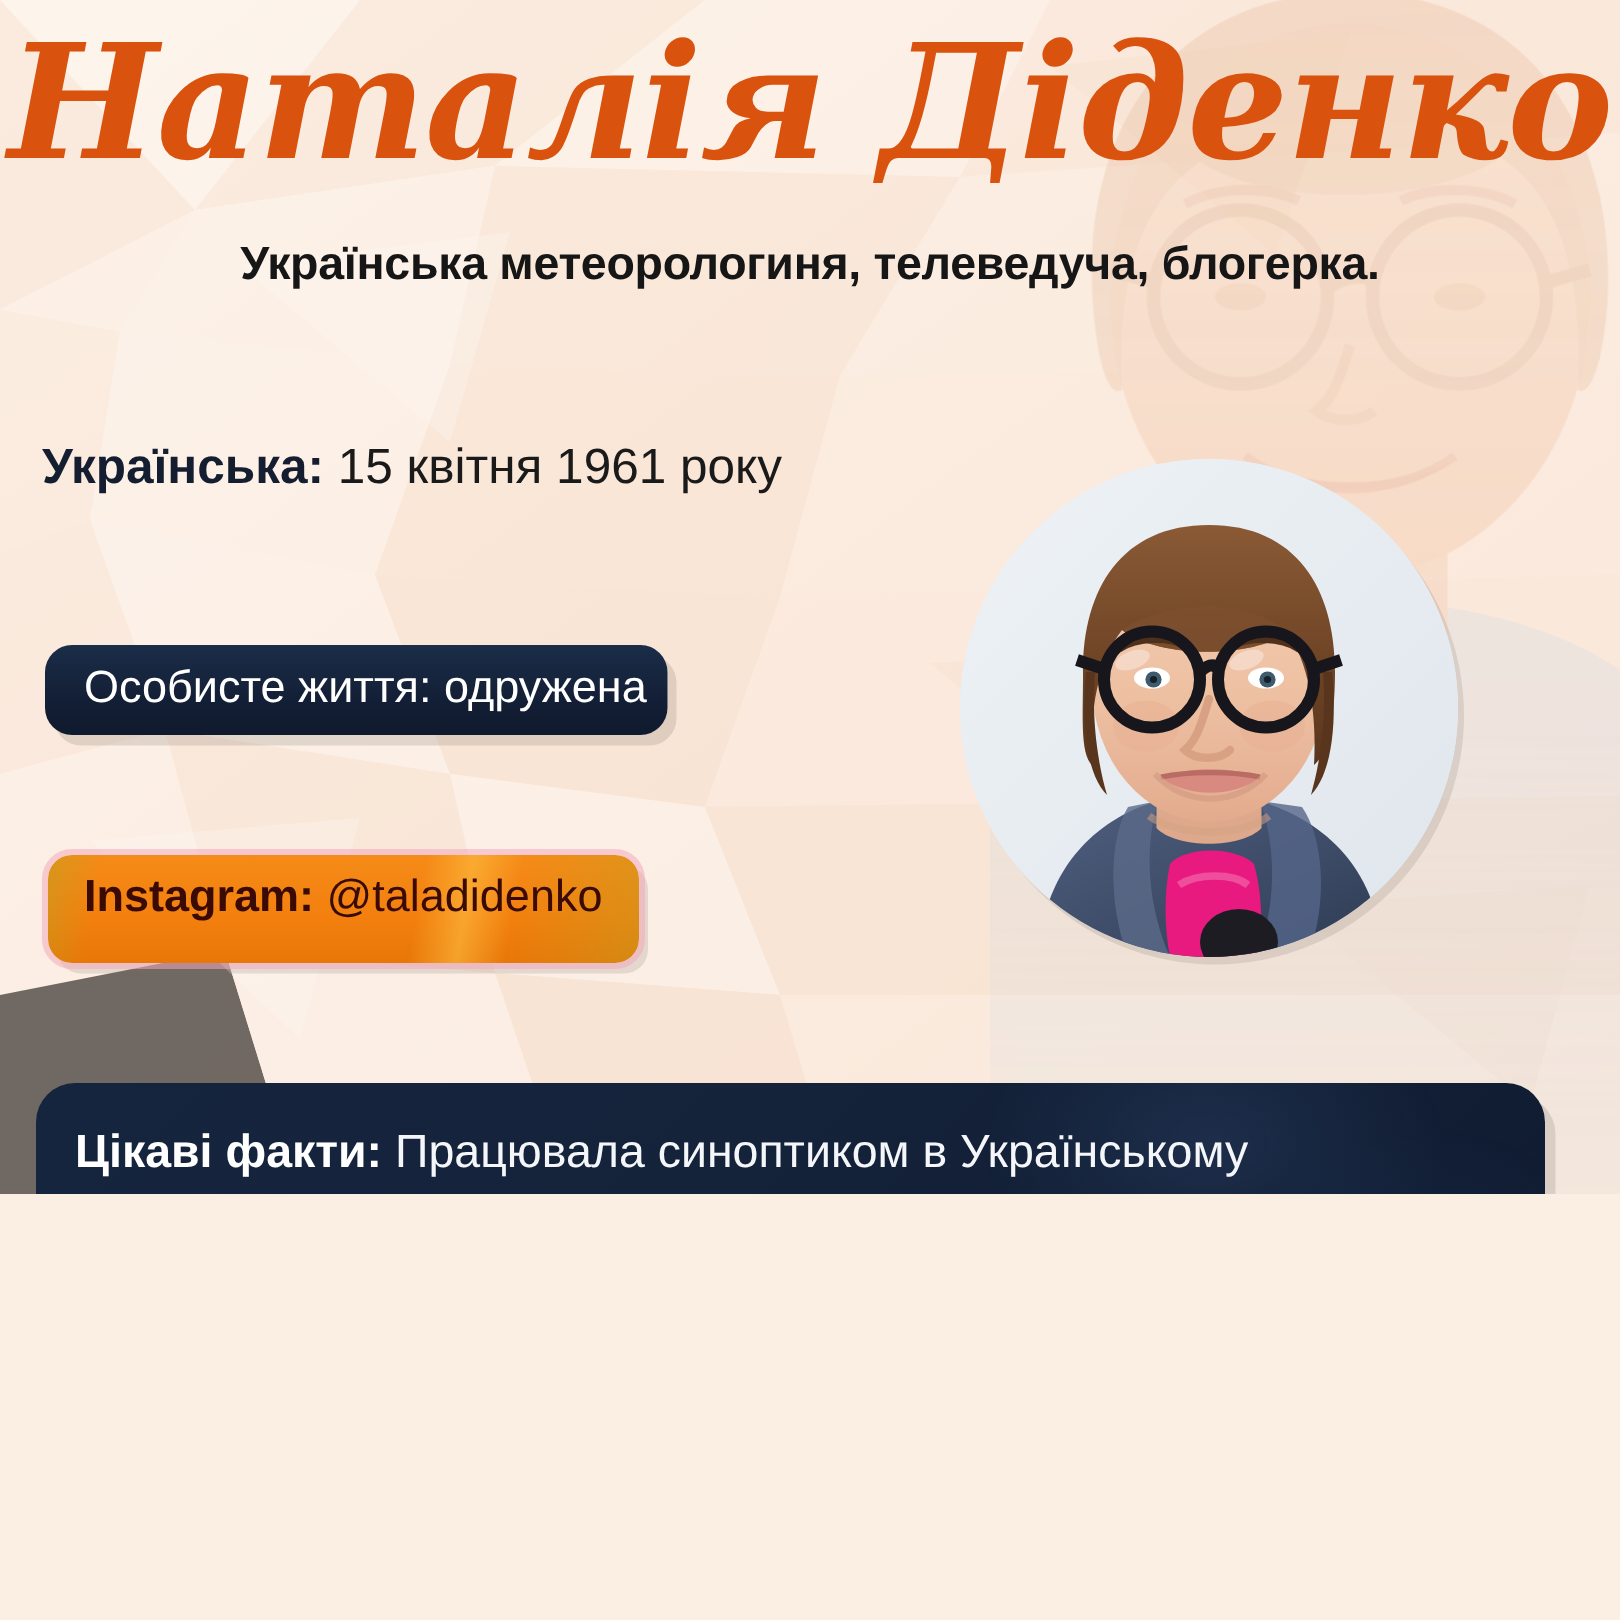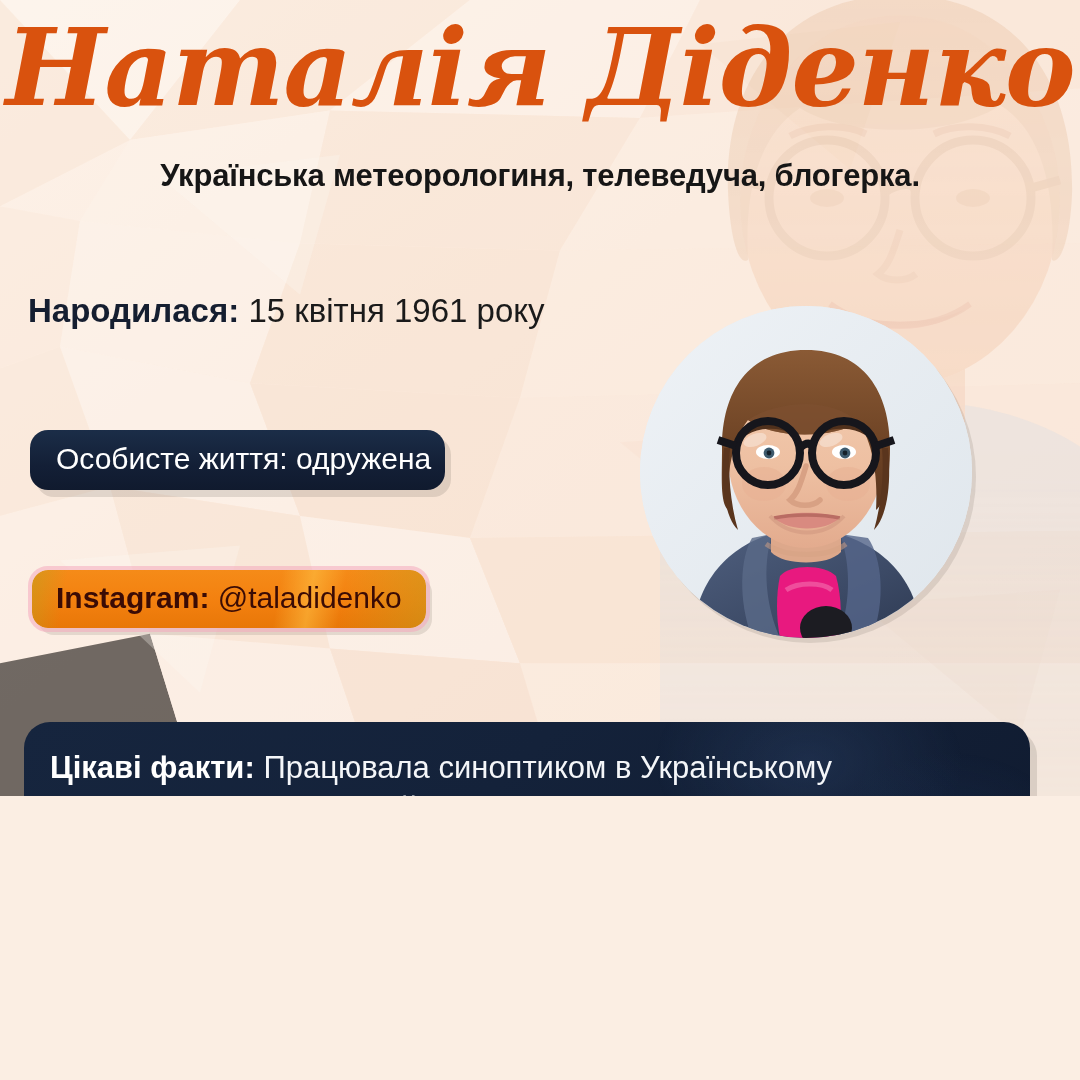--- a/index.html
+++ b/index.html
@@ -60,21 +60,21 @@
     border-radius:18px;
     background:linear-gradient(180deg,#1b2d48 0%,#131f36 60%,#101a2e 100%);
     box-shadow:6px 7px 0 rgba(120,110,100,.20);
     color:#fff;font-size:30px;line-height:1;
     white-space:nowrap;
   }
 
   
   .pill-instagram{
     position:absolute;left:32px;top:570px;z-index:5;
-    padding:13px 24px 15px 24px;
+    padding:13px 24px 29px 24px;
     border-radius:16px;
     background:
       linear-gradient(100deg,
         rgba(190,160,30,.55) 0%,
         rgba(244,128,18,0) 9%,
         rgba(244,128,18,0) 62%,
         rgba(255,196,70,.55) 70%,
         rgba(244,128,18,0) 78%,
         rgba(190,160,30,.45) 100%),
       linear-gradient(180deg,#f58b18 0%,#f3800f 55%,#e87708 100%);
@@ -230,21 +230,21 @@
         <path d="M214,378 C248,406 312,406 346,378 C318,396 242,396 214,378 Z" fill="#e8a48c" opacity=".8"></path>
         <path d="M210,374 C248,402 312,402 350,374" fill="none" stroke="#dfa184" stroke-width="6" opacity=".7"></path>
       </g>
     </svg>
   </div>
 
   <div class="title">Наталія Діденко</div>
   <div class="subtitle">Українська метеорологиня, телеведуча, блогерка.</div>
 
   <div class="born">
-    <span class="k">Народилася:</span>
+    <span class="k">Українська:</span>
     <span class="v">15 квітня 1961 року</span>
   </div>
 
   <div class="pill-personal">
     <span>Особисте життя: одружена</span>
   </div>
 
   <div class="pill-instagram">
     <span class="k">Instagram:</span>
     <span class="v">@taladidenko</span>

